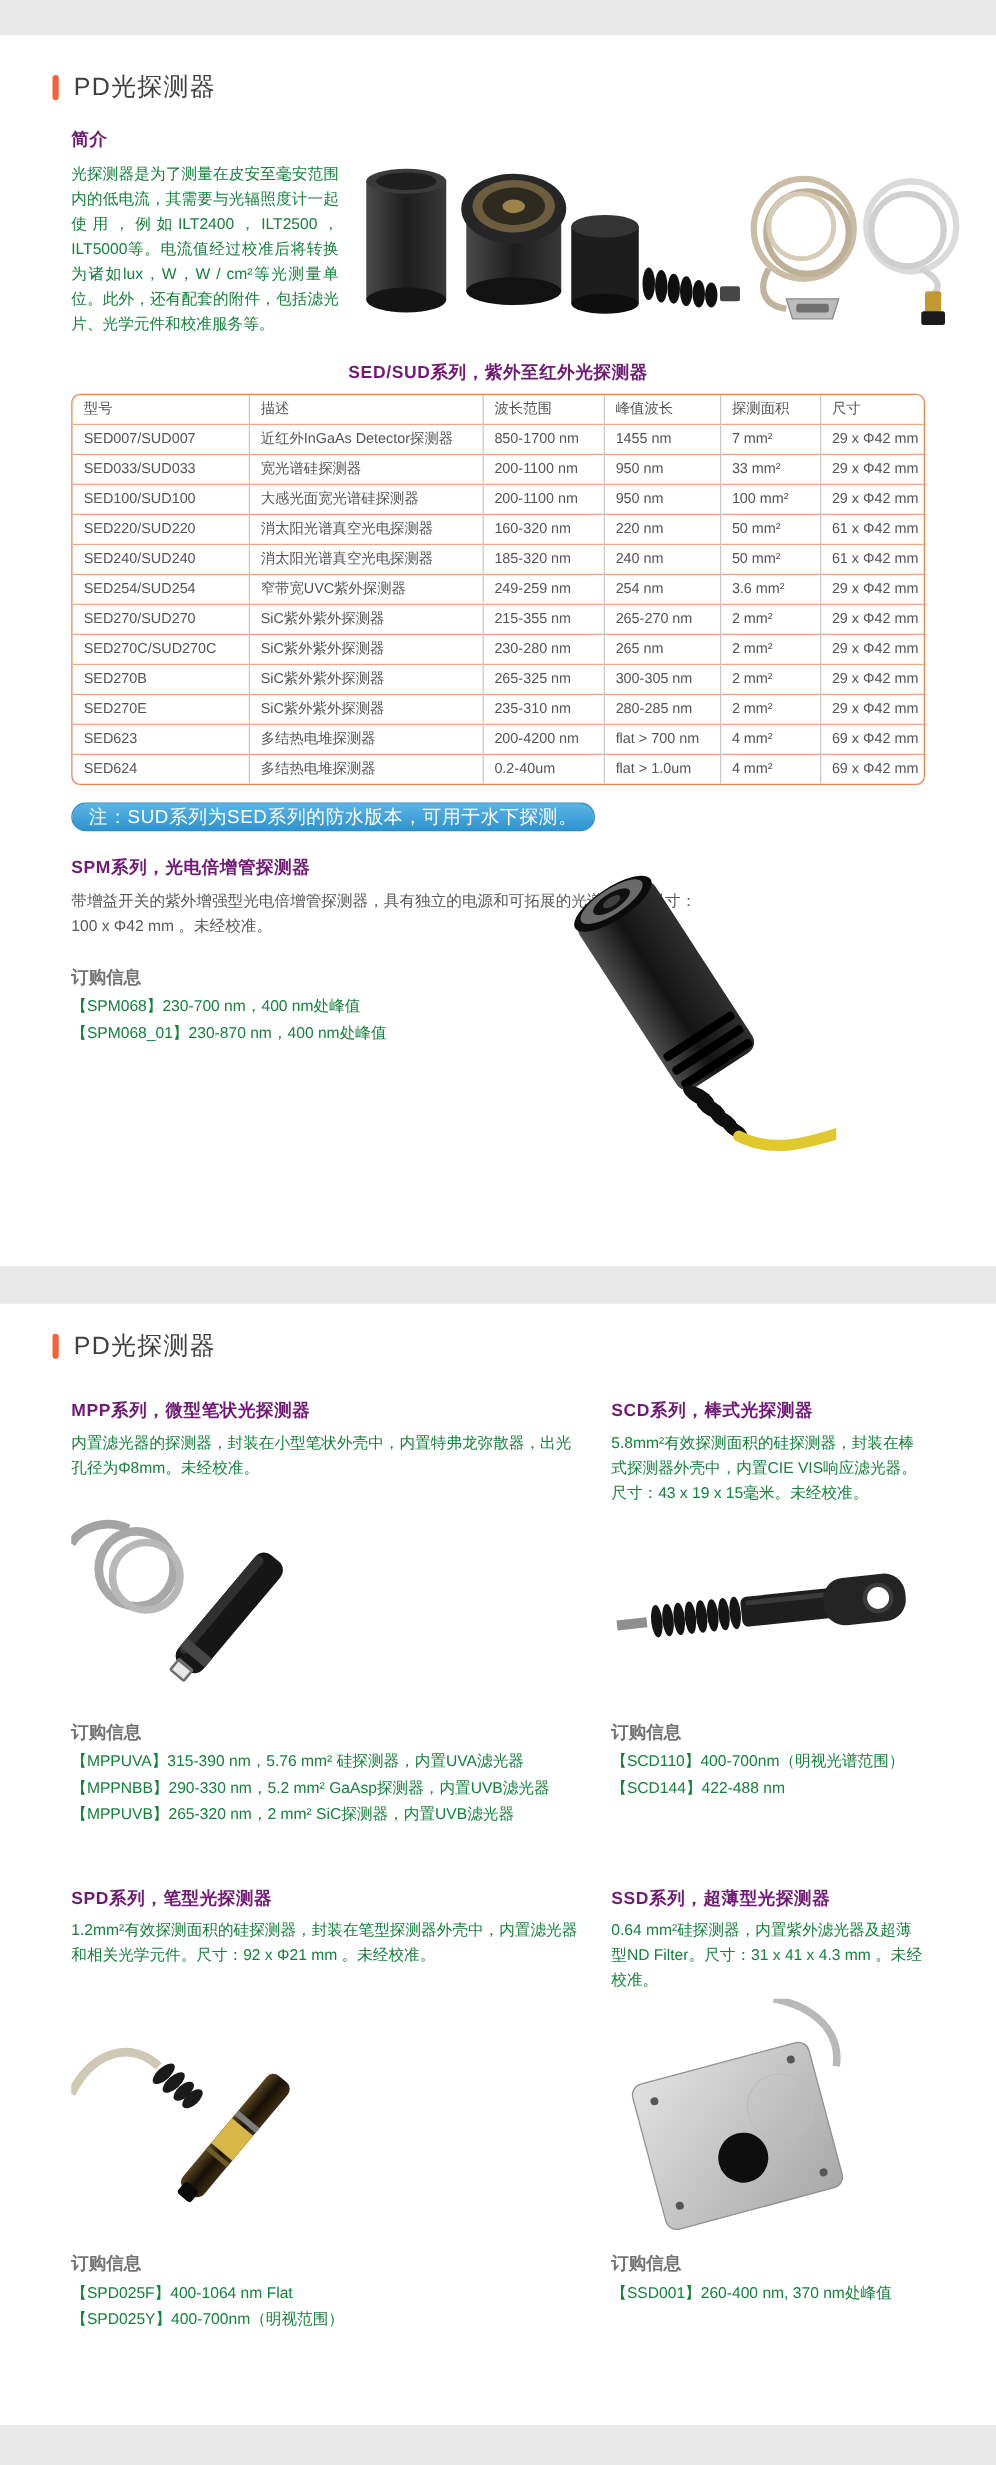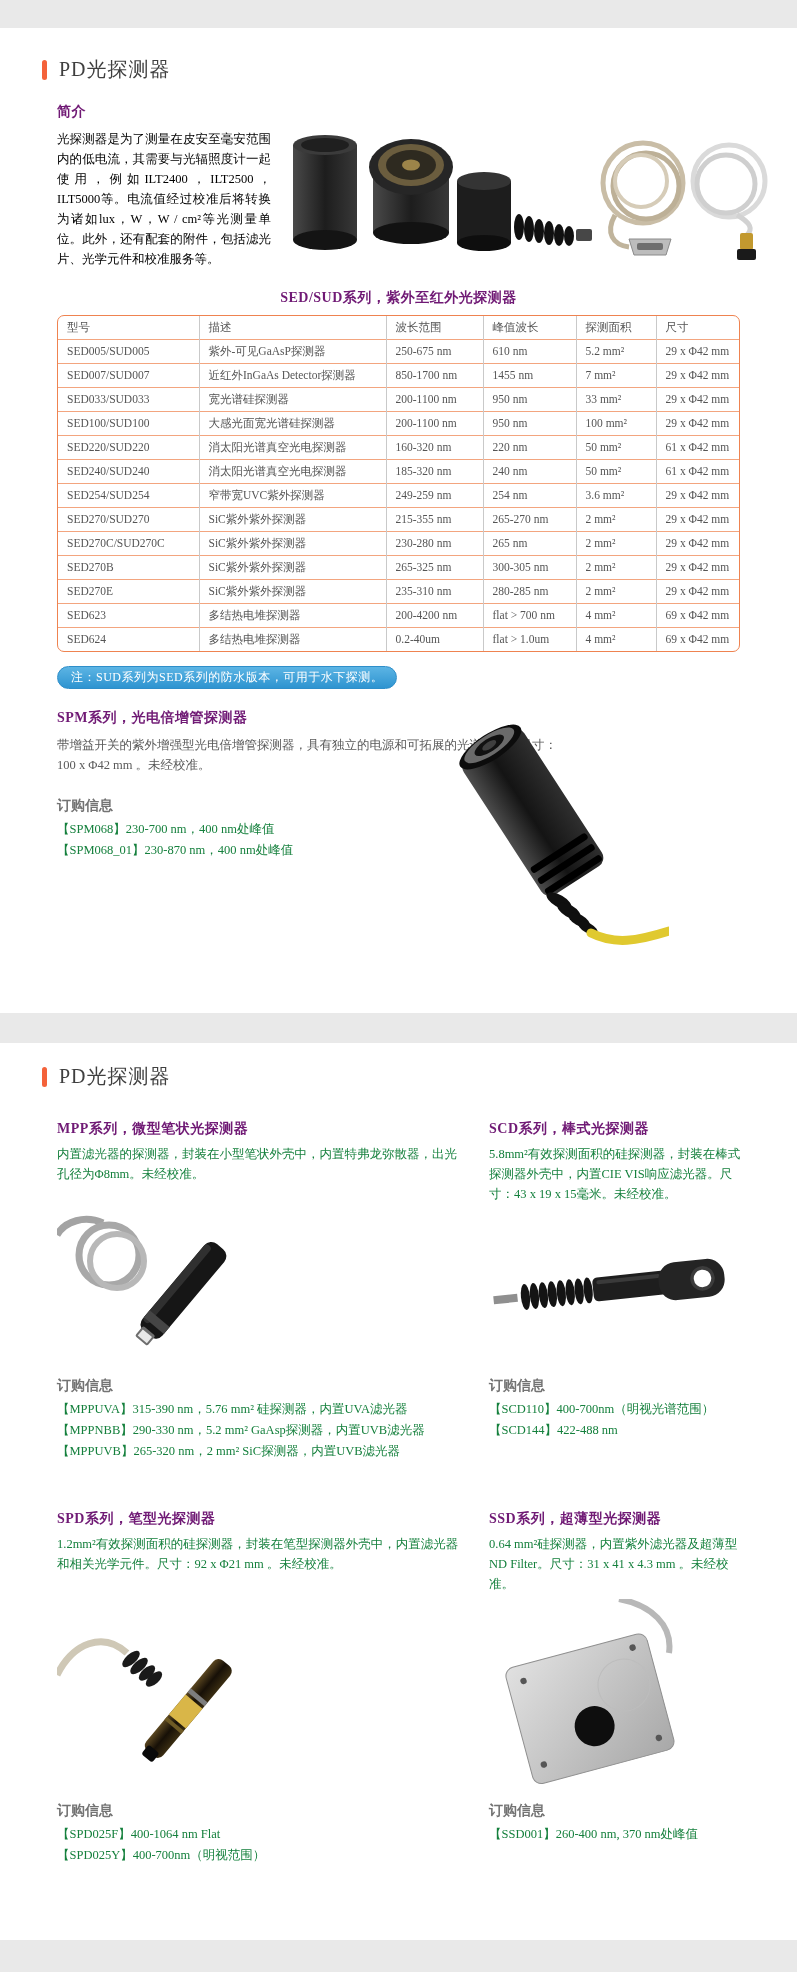--- a/index.html
+++ b/index.html
@@ -2,21 +2,21 @@
 <html><head>
 <meta charset="utf-8">
 <style>
   html,body{margin:0;padding:0;}
   body{
     background:#e9e9e9;
     font-family:"Liberation Sans","DejaVu Sans",sans-serif;
     width:797px;
     -webkit-font-smoothing:antialiased;
   }
-  .canvas{width:797px;font-family:Liberation Serif, serif;}
+  .canvas{width:797px;}
   .page{
     position:relative;
     width:797px;
     background:#ffffff;
     box-sizing:border-box;
     padding:0 57px;
     overflow:hidden;
   }
   .page1{height:985px;margin-top:28px;}
   .page2{height:897px;margin-top:30px;margin-bottom:32px;}
@@ -28,21 +28,21 @@
   .accent-bar{width:5px;height:20px;border-radius:2.5px;background:#f4623a;flex:none;}
   .page-title{font-size:20px;color:#3f3f3f;letter-spacing:1px;}
   .sec-h{font-size:14px;font-weight:bold;color:#701a75;letter-spacing:.5px;}
   .order-h{font-size:14px;font-weight:bold;color:#737373;}
 
   
   .intro-h{margin-top:20px;}
   .intro-row{display:flex;margin-top:8px;}
   .intro-text{
     width:214px;flex:none;
-    font-size:12.5px;color:#000000;line-height:20px;
+    font-size:12.5px;color:#15803d;line-height:20px;
     text-align:justify;
   }
   .intro-photo{flex:none;margin-left:14px;margin-top:-6px;}
 
   
   .sed-h{margin-top:20px;text-align:center;}
   .tbl-wrap{
     margin-top:8px;
     border:1px solid #ef8350;
     border-radius:7px;
@@ -56,21 +56,21 @@
     border-left:1px solid #c9c9c9;
   }
   th:first-child,td:first-child{border-left:none;}
   tbody td{border-top:1px solid #f3a57f;}
 
   
   .note-pill{
     display:inline-block;margin-top:14px;
     background:linear-gradient(#5cb4e4,#2e94d0);
     border:1px solid #2e8ec9;
-    color:#fff;font-size:12px;line-height:11px;
+    color:#fff;font-size:15px;line-height:11px;
     padding:5px 13px;border-radius:999px;letter-spacing:.5px;
   }
 
   
   .spm{position:relative;margin-top:20px;}
   .spm-body{width:500px;margin-top:8px;font-size:12.5px;color:#595959;line-height:20px;}
   .spm .order-h{margin-top:22px;}
   .order-list{margin-top:4px;}
   .order-list > div{font-size:12.5px;color:#15803d;line-height:21px;}
   .spm-photo{position:absolute;left:372px;top:-4px;}
@@ -176,28 +176,20 @@
           <tr>
               <th>型号</th>
               <th>描述</th>
               <th>波长范围</th>
               <th>峰值波长</th>
               <th>探测面积</th>
               <th>尺寸</th>
             </tr>
         </thead>
         <tbody>
-            <tr>
-              <td>SED005/SUD005</td>
-              <td>紫外-可见GaAsP探测器</td>
-              <td>250-675 nm</td>
-              <td>610 nm</td>
-              <td>5.2 mm²</td>
-              <td>29 x Φ42 mm</td>
-            </tr>
             <tr>
               <td>SED007/SUD007</td>
               <td>近红外InGaAs Detector探测器</td>
               <td>850-1700 nm</td>
               <td>1455 nm</td>
               <td>7 mm²</td>
               <td>29 x Φ42 mm</td>
             </tr>
             <tr>
               <td>SED033/SUD033</td>

